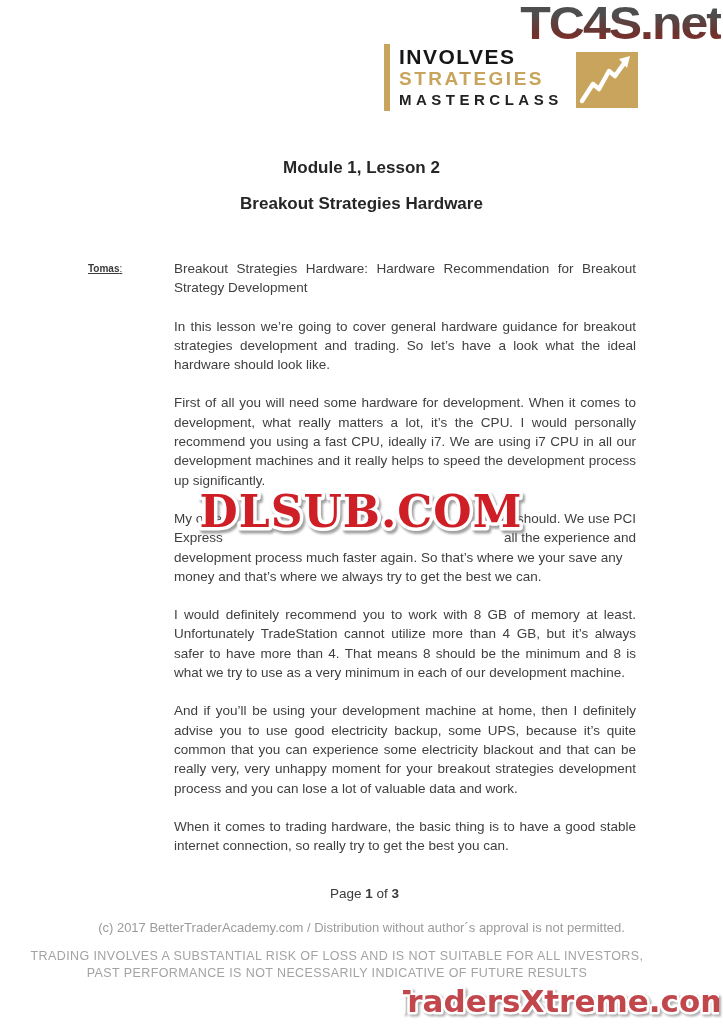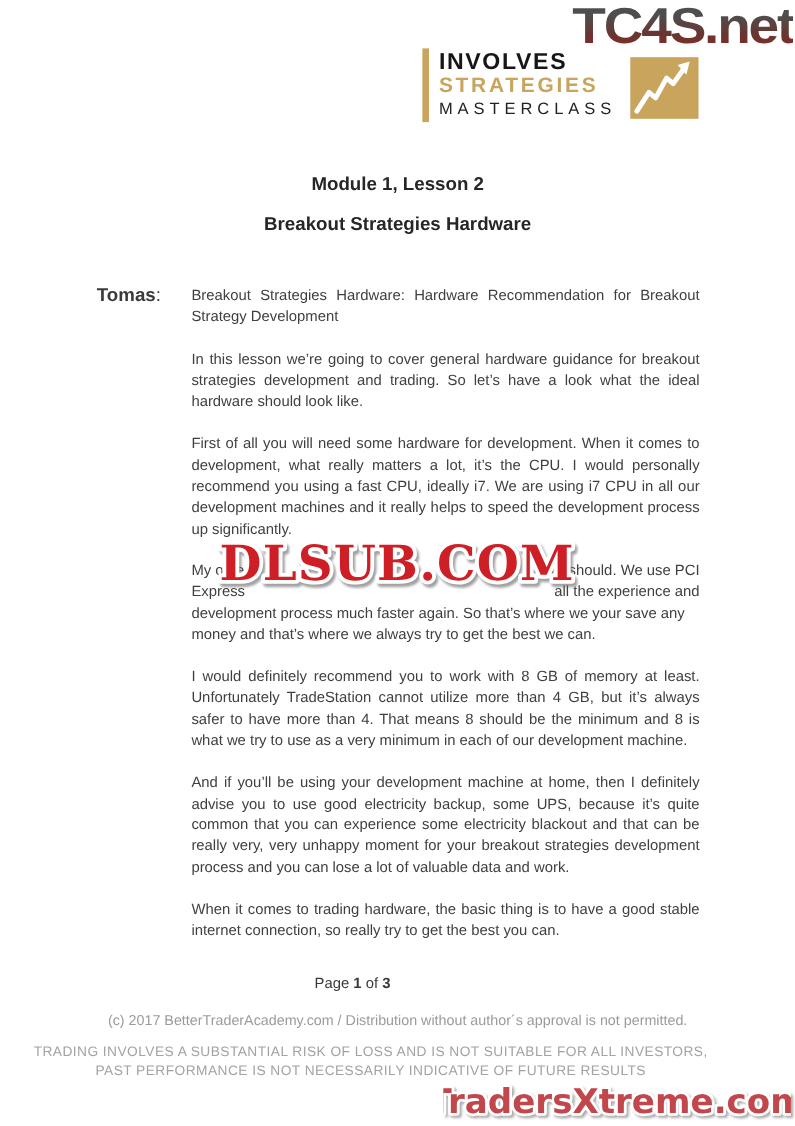--- a/index.html
+++ b/index.html
@@ -23,44 +23,44 @@
     line-height:1.0;
     transform:scaleY(0.92);transform-origin:top;
   }
 
   
   .logo{position:absolute;left:384px;top:44px;display:flex;align-items:stretch;}
   .logo-bar{width:6px;background:#C8A45D;margin-right:9px;}
   .logo-text{display:flex;flex-direction:column;justify-content:space-between;padding:1px 0;}
   .logo-l1{font-size:21px;font-weight:bold;letter-spacing:1.5px;color:#161616;line-height:23px;}
   .logo-l2{font-size:19px;font-weight:bold;letter-spacing:2.5px;color:#C8A45D;line-height:22px;}
-  .logo-l3{font-size:15px;font-weight:400;letter-spacing:4.5px;color:#222;line-height:20px;}
+  .logo-l3{font-size:15px;font-weight:700;letter-spacing:4.5px;color:#222;line-height:20px;}
   .logo-square{width:62px;height:56px;background:#C8A45D;margin-left:13px;align-self:flex-end;margin-bottom:3px;}
 
   
   .title{position:absolute;left:0;width:723px;text-align:center;font-weight:bold;font-size:17px;color:#262626;}
   .title1{top:158px;}
   .title2{top:194px;}
 
   
   .transcript{position:absolute;left:88px;top:259px;width:548px;display:flex;}
-  .speaker-cell{width:86px;flex:none;font-size:17px;line-height:19.3px;color:#3a3a3a;}
+  .speaker-cell{width:86px;flex:none;font-size:10px;line-height:19.3px;color:#3a3a3a;text-decoration:underline;}
   .speaker-cell b{font-weight:bold;}
   .text-col{width:462px;flex:none;font-size:13.5px;line-height:19.3px;color:#3f3f3f;}
   .text-col p{margin:0 0 19px 0;text-align:justify;}
   .obscured{margin:0 0 19px 0;}
   .obscured .frag-line{display:flex;justify-content:space-between;}
   .obscured .full-line{text-align:justify;}
 
   
   .wm-mid{position:absolute;left:193px;top:481px;}
   .wm-bottom{position:absolute;right:4px;top:982px;}
 
   
-  .page-line{position:absolute;left:0;top:886px;width:641px;text-align:center;font-size:13.5px;color:#3a3a3a;}
+  .page-line{position:absolute;left:0;top:886px;width:641px;text-align:center;font-size:13.5px;color:#3a3a3a;padding-left:44px;}
   .page-line .num{font-weight:bold;}
   .copyright{position:absolute;left:0;top:920px;width:723px;text-align:center;font-size:13px;color:#9b9b9b;}
   .disclaimer{position:absolute;left:0;top:948px;width:674px;text-align:center;font-size:12.5px;line-height:16.5px;color:#a3a3a3;letter-spacing:0.4px;}
 </style>
 </head>
 <body>
 
 <div class="page">
 
   <div class="wm-top">TC4S.net</div>

